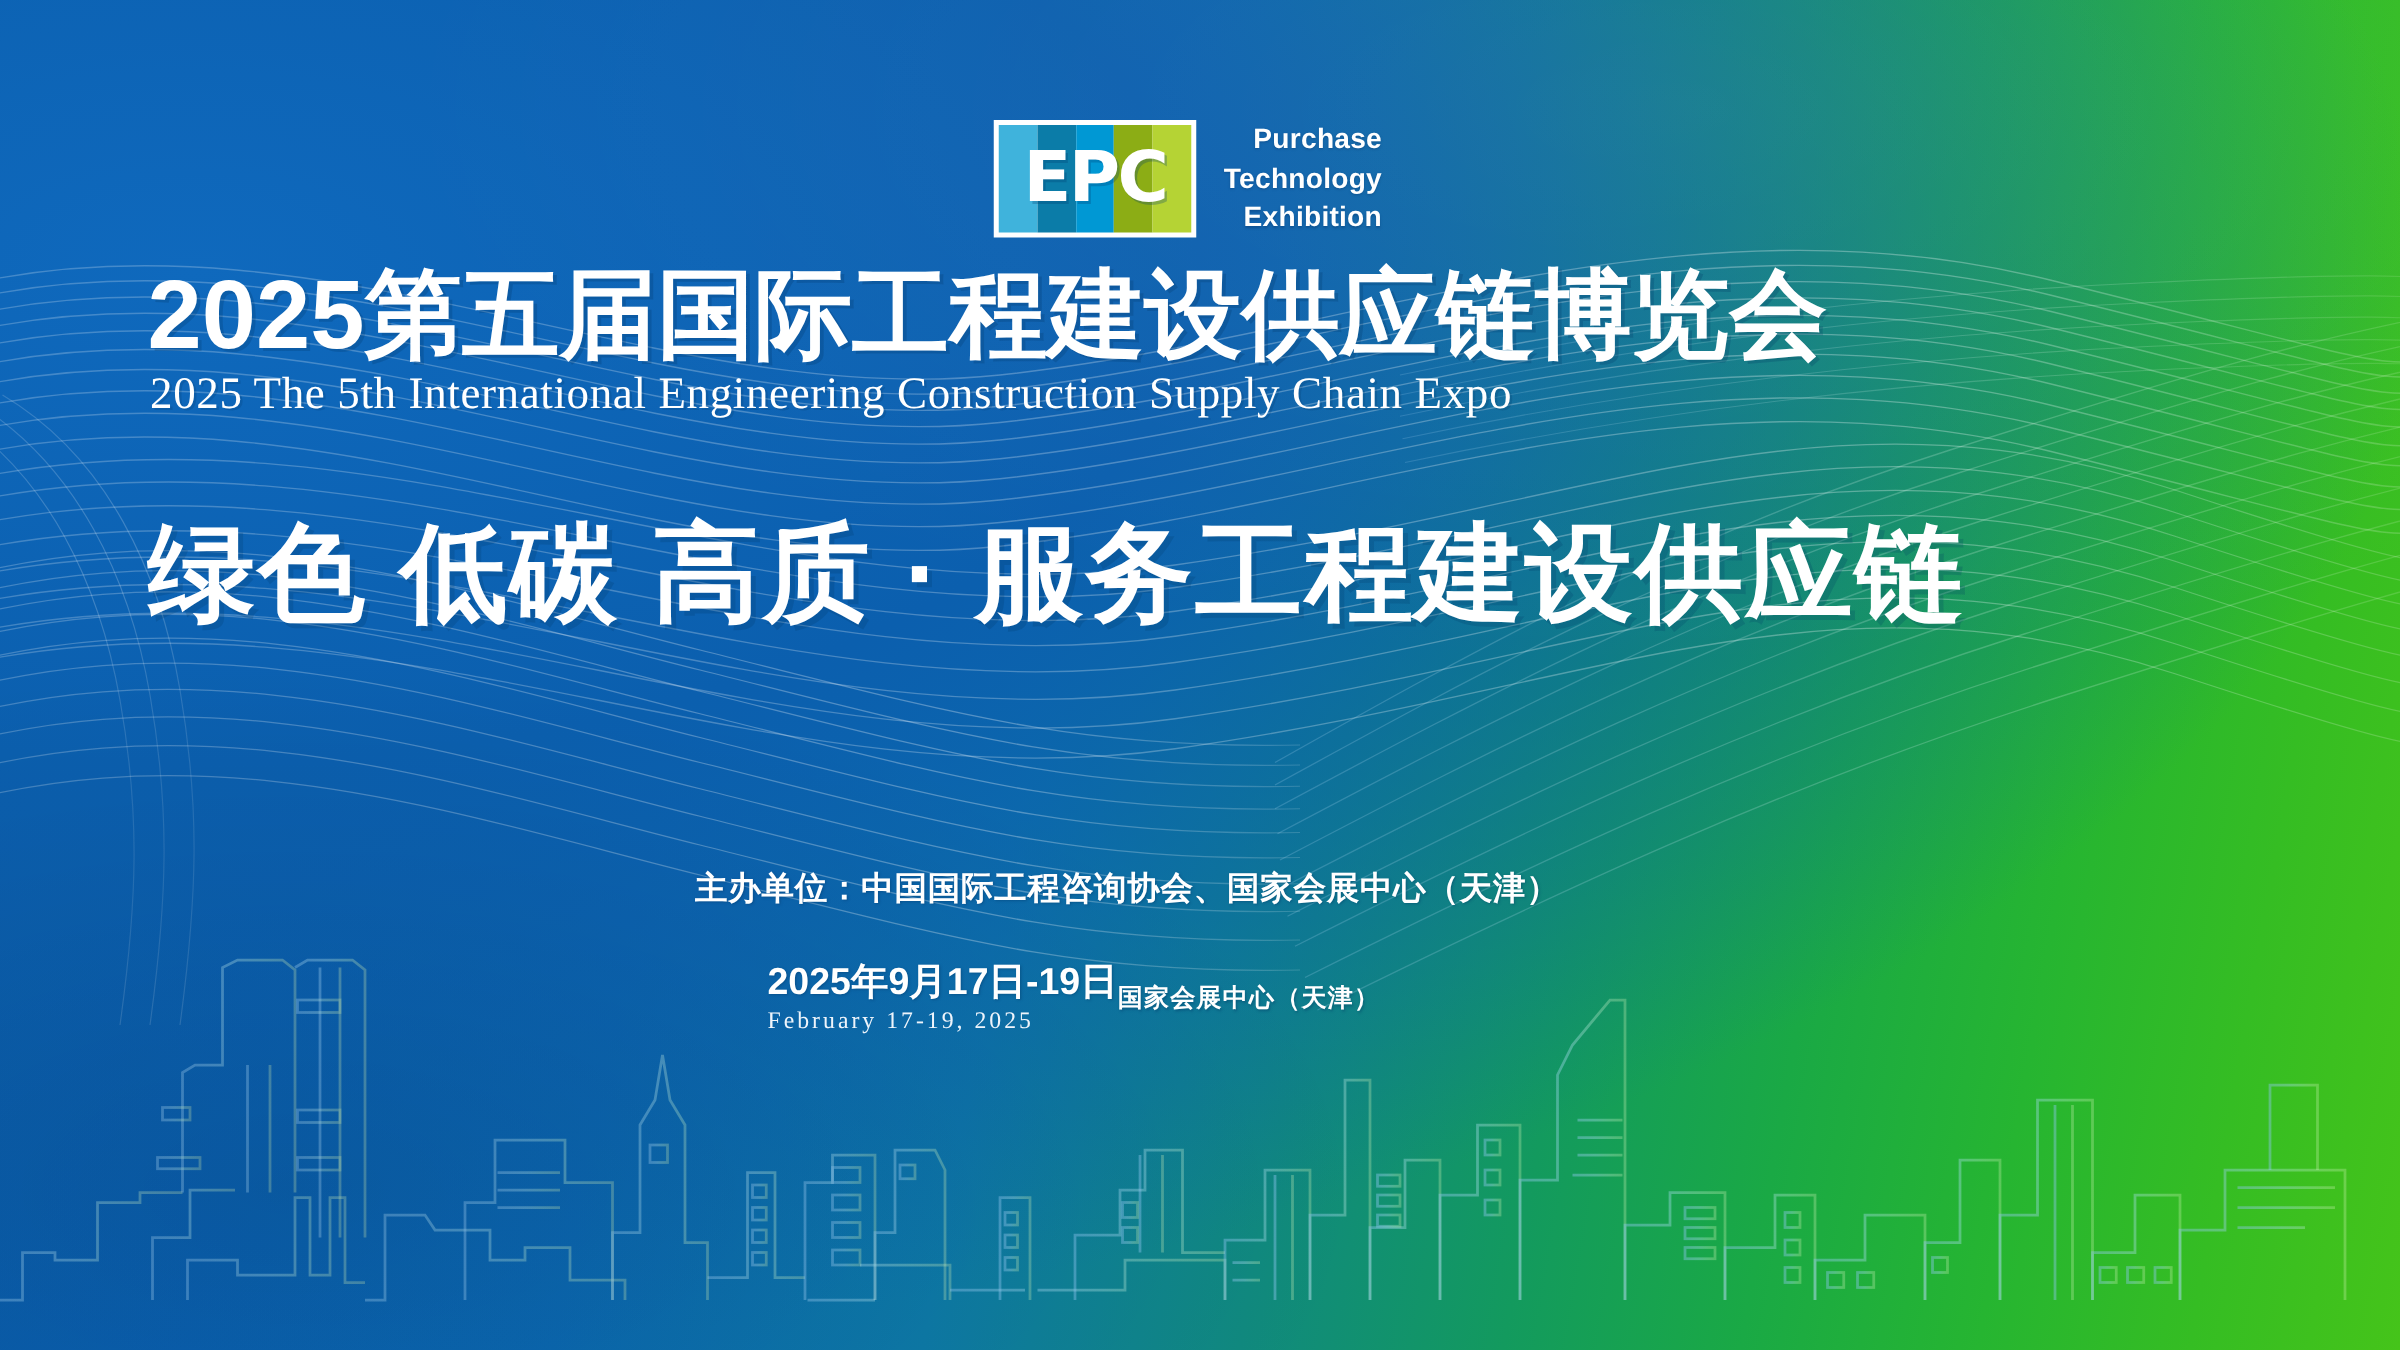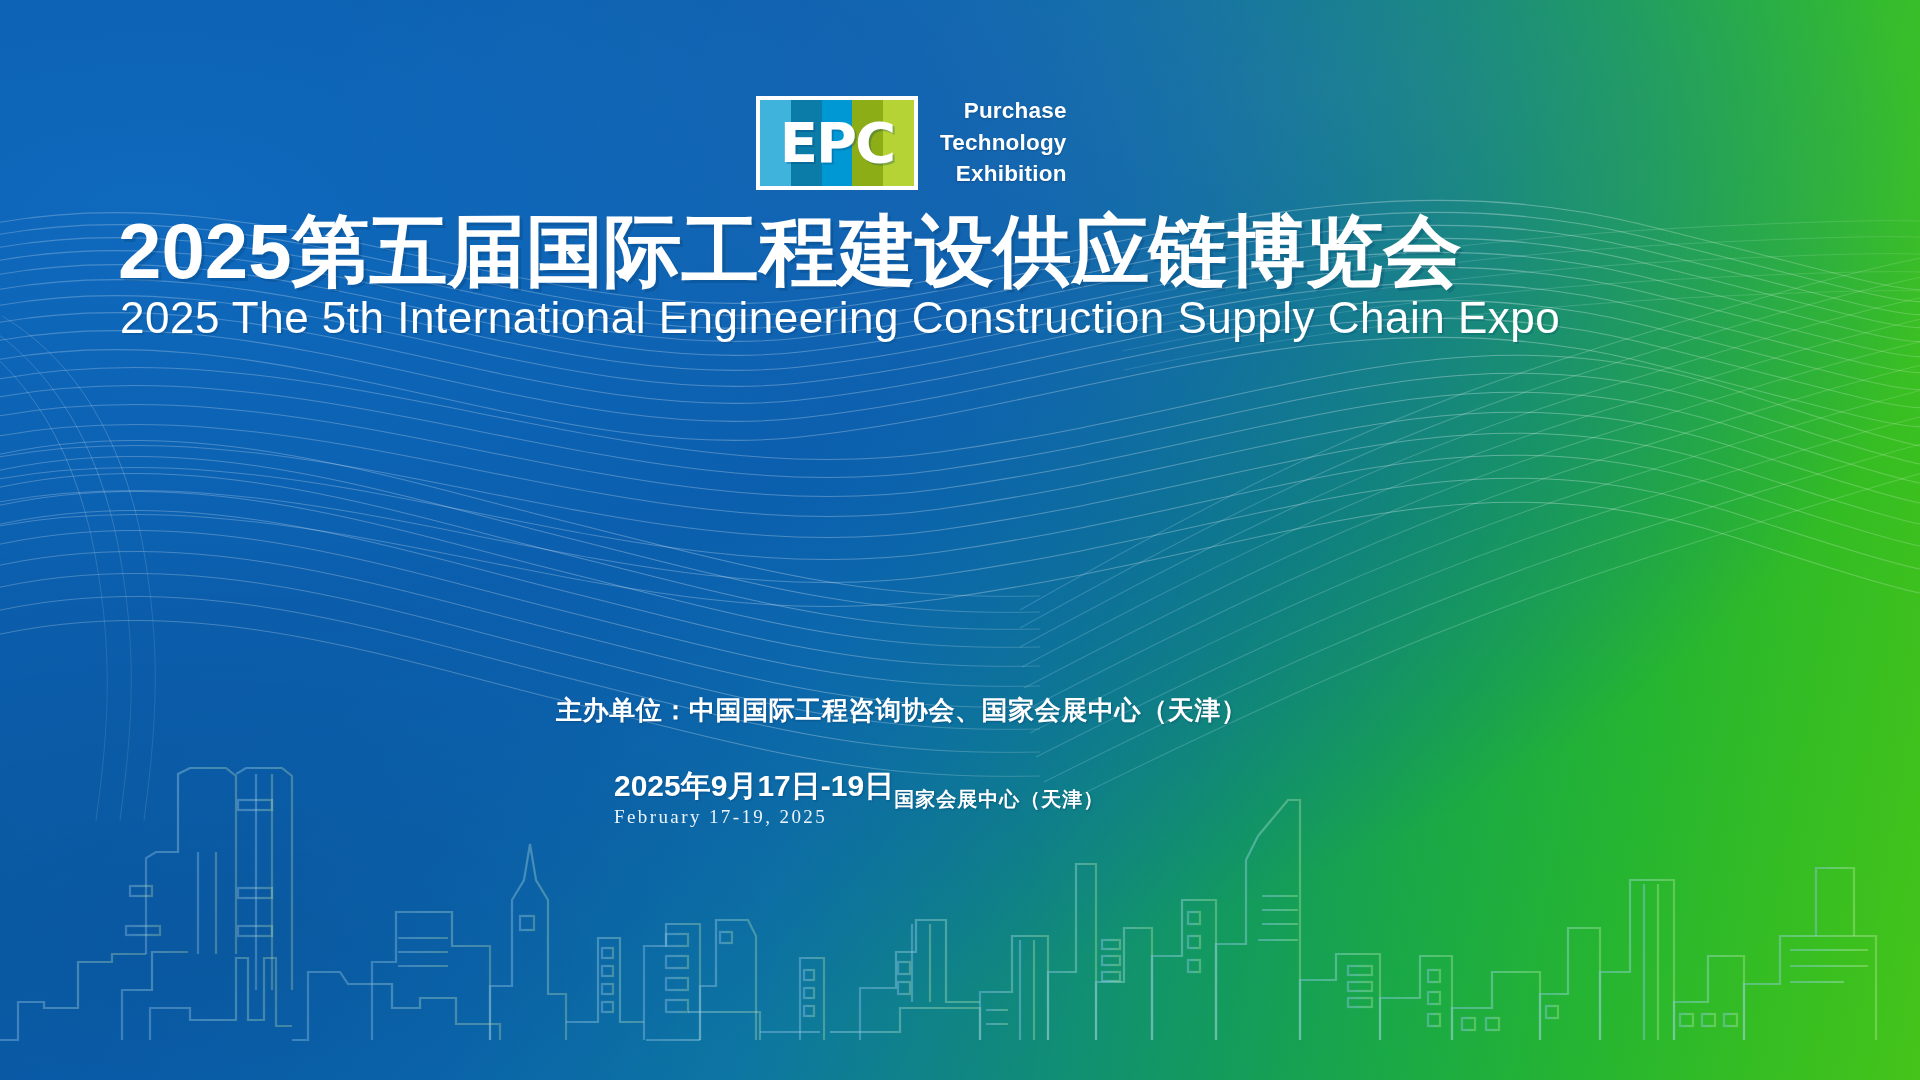--- a/index.html
+++ b/index.html
@@ -44,21 +44,21 @@
 
   
   .skyline { position:absolute; left:0; bottom:0; width:1920px; height:340px; }
   .skyline svg { display:block; }
 
   
   .content { position:absolute; inset:0; }
 
   
   .logo-row {
-    position:absolute; left:756px; top:96px;
+    position:absolute; left:795px; top:96px;
     display:flex; align-items:center; gap:22px;
   }
   .logo-mark {
     width:162px; height:94px;
     background:#ffffff;
     padding:4px;
     position:relative;
   }
   .logo-stripes { position:absolute; inset:4px; display:flex; }
   .logo-stripes i { display:block; height:100%; }
@@ -94,23 +94,23 @@
     font-size:78px;
     line-height:1;
     letter-spacing:0px;
     white-space:nowrap;
     text-shadow:3px 3px 0 rgba(0,50,95,.22);
   }
   .title-en {
     position:absolute; left:120px; top:296px;
     width:1700px;
     color:#ffffff;
-    font-family:Liberation Sans, sans-serif;
+    font-family:Liberation Serif, serif;
     font-weight:400;
-    font-size:44px;
+    font-size:36px;
     line-height:1;
     letter-spacing:.5px;
     white-space:nowrap;
     text-shadow:2px 2px 0 rgba(0,50,95,.18);
   }
 
   
   .slogan {
     position:absolute; left:118px; top:416px;
     width:1720px;
@@ -395,20 +395,21 @@
       <div class="logo-lines">
         <span>Purchase</span>
         <span>Technology</span>
         <span>Exhibition</span>
       </div>
     </div>
 
     <div class="title-cn">2025第五届国际工程建设供应链博览会</div>
     <div class="title-en">2025 The 5th International Engineering Construction Supply Chain Expo</div>
 
+    <div class="slogan">绿色 低碳 高质 · 服务工程建设供应链</div>
 
     <div class="organizer">主办单位：中国国际工程咨询协会、国家会展中心（天津）</div>
 
     <div class="info-row">
       <div>
         <div class="date-cn">2025年9月17日-19日</div>
         <div class="date-en">February 17-19, 2025</div>
       </div>
       <div>
         <div class="venue-cn">国家会展中心（天津）</div>

